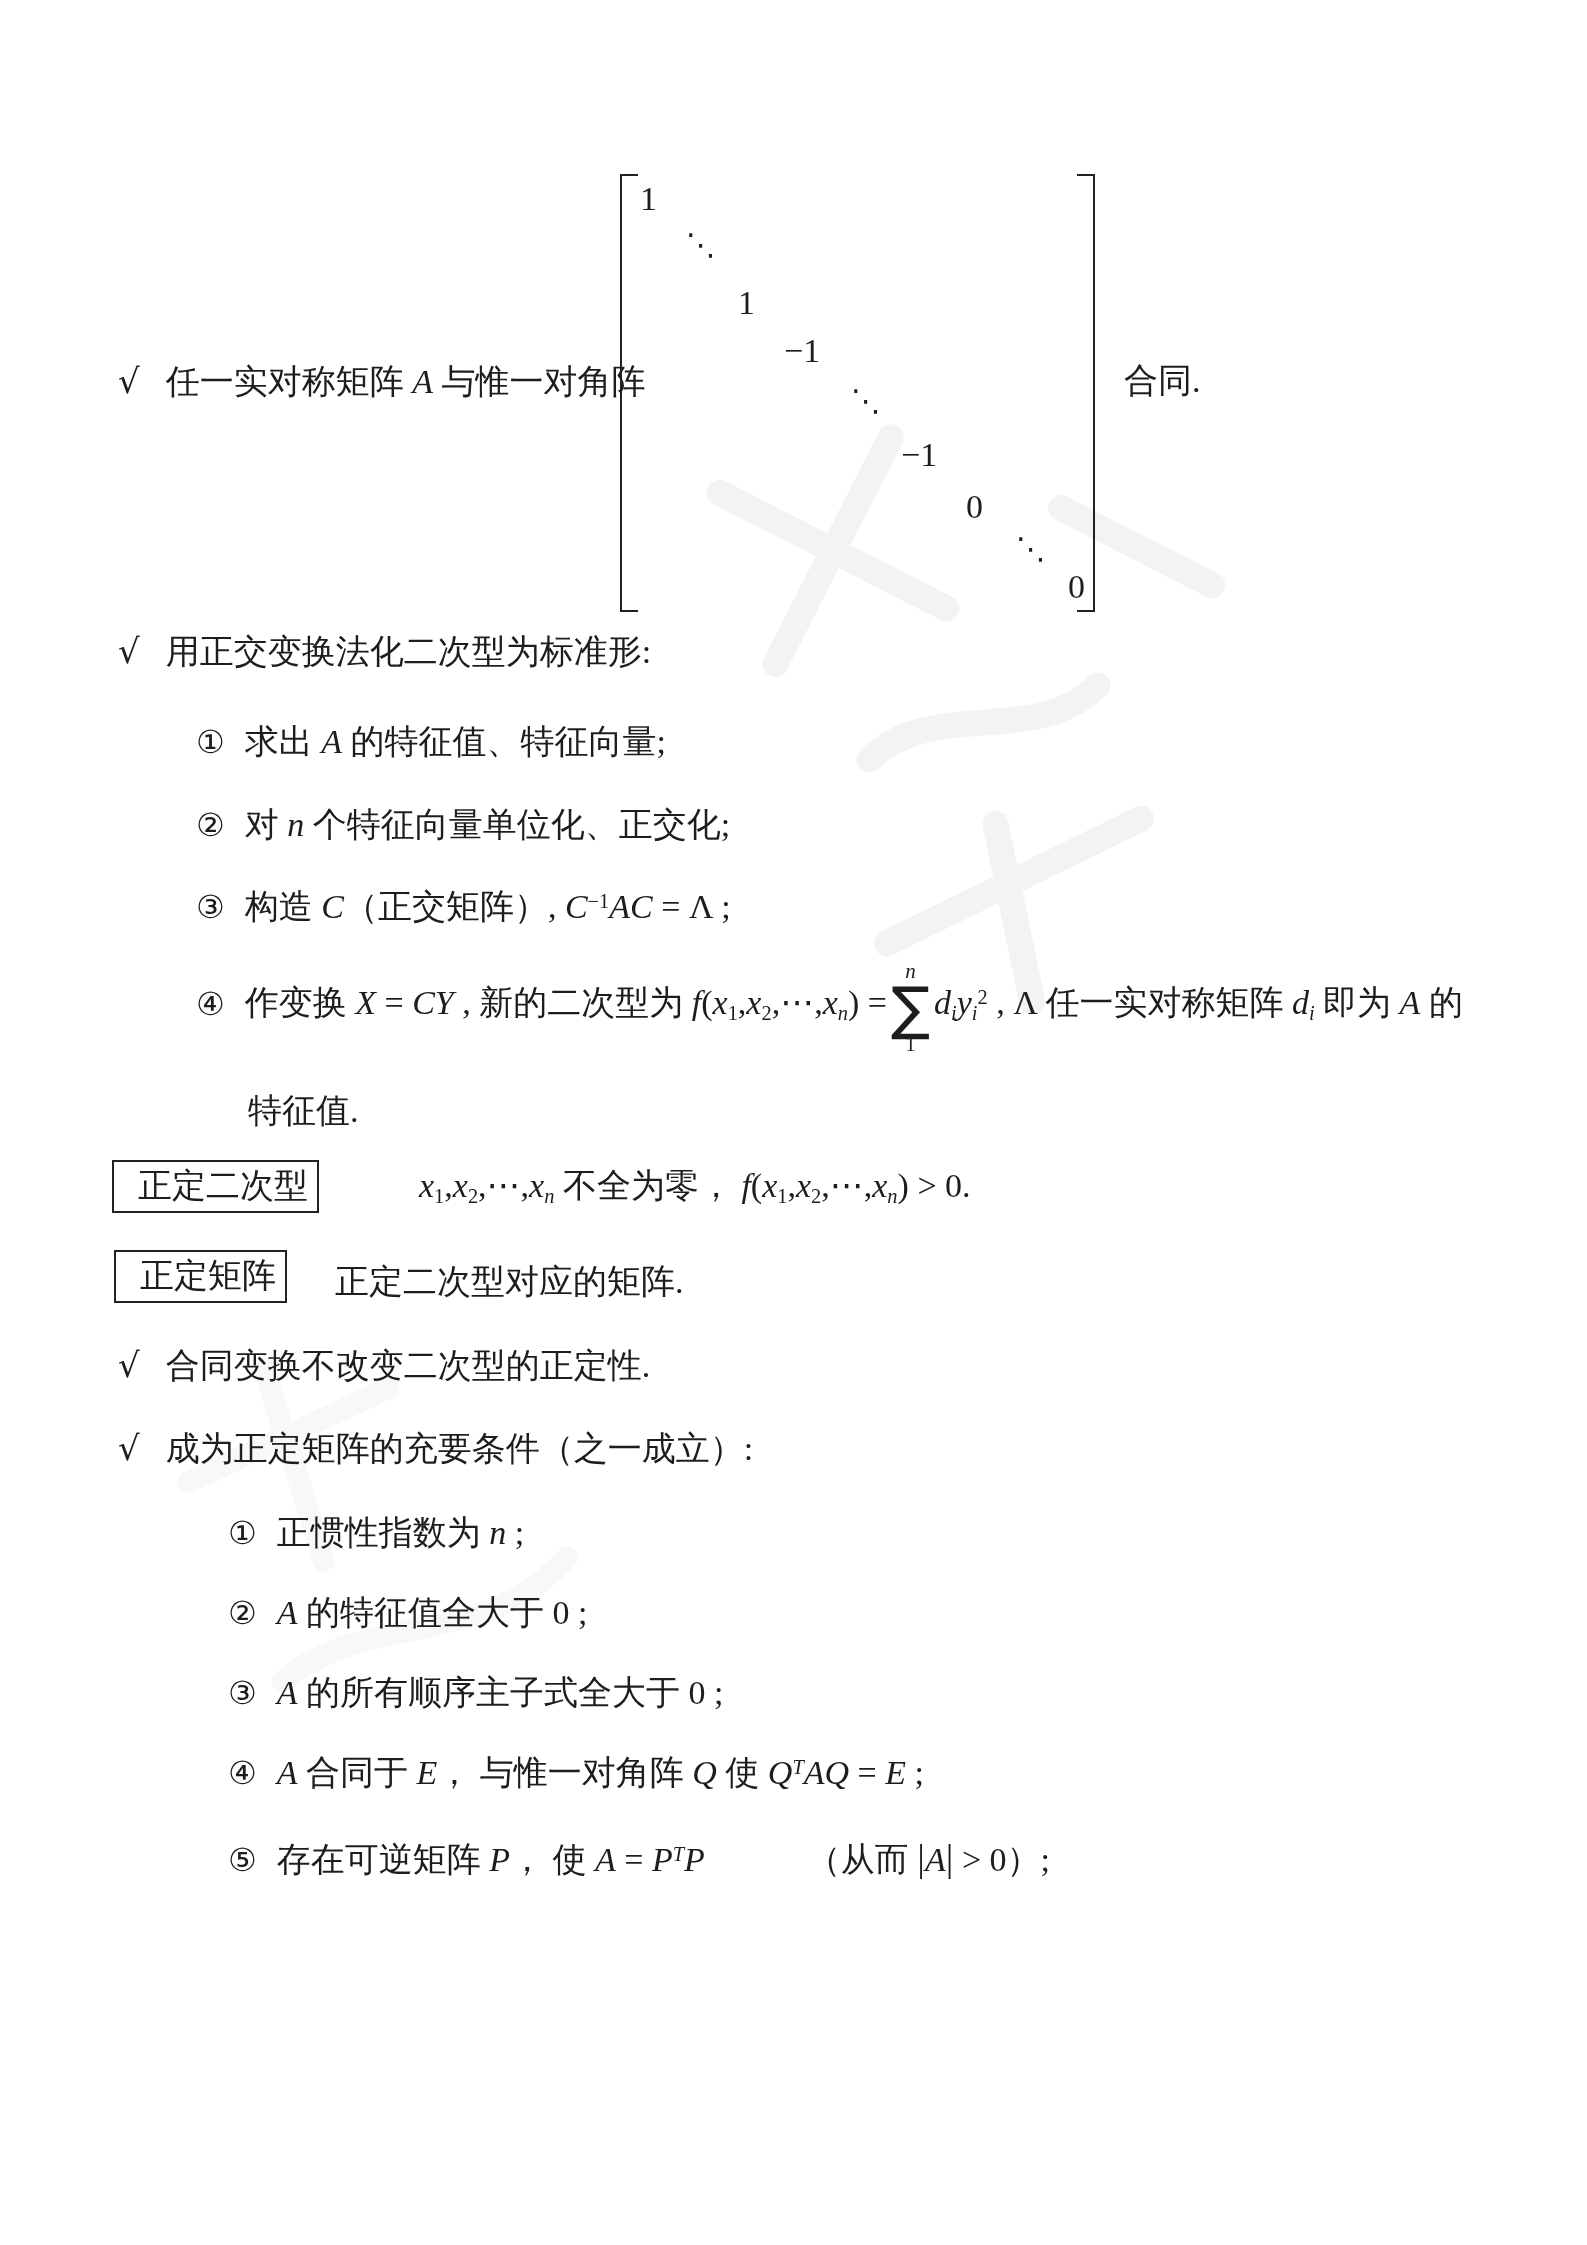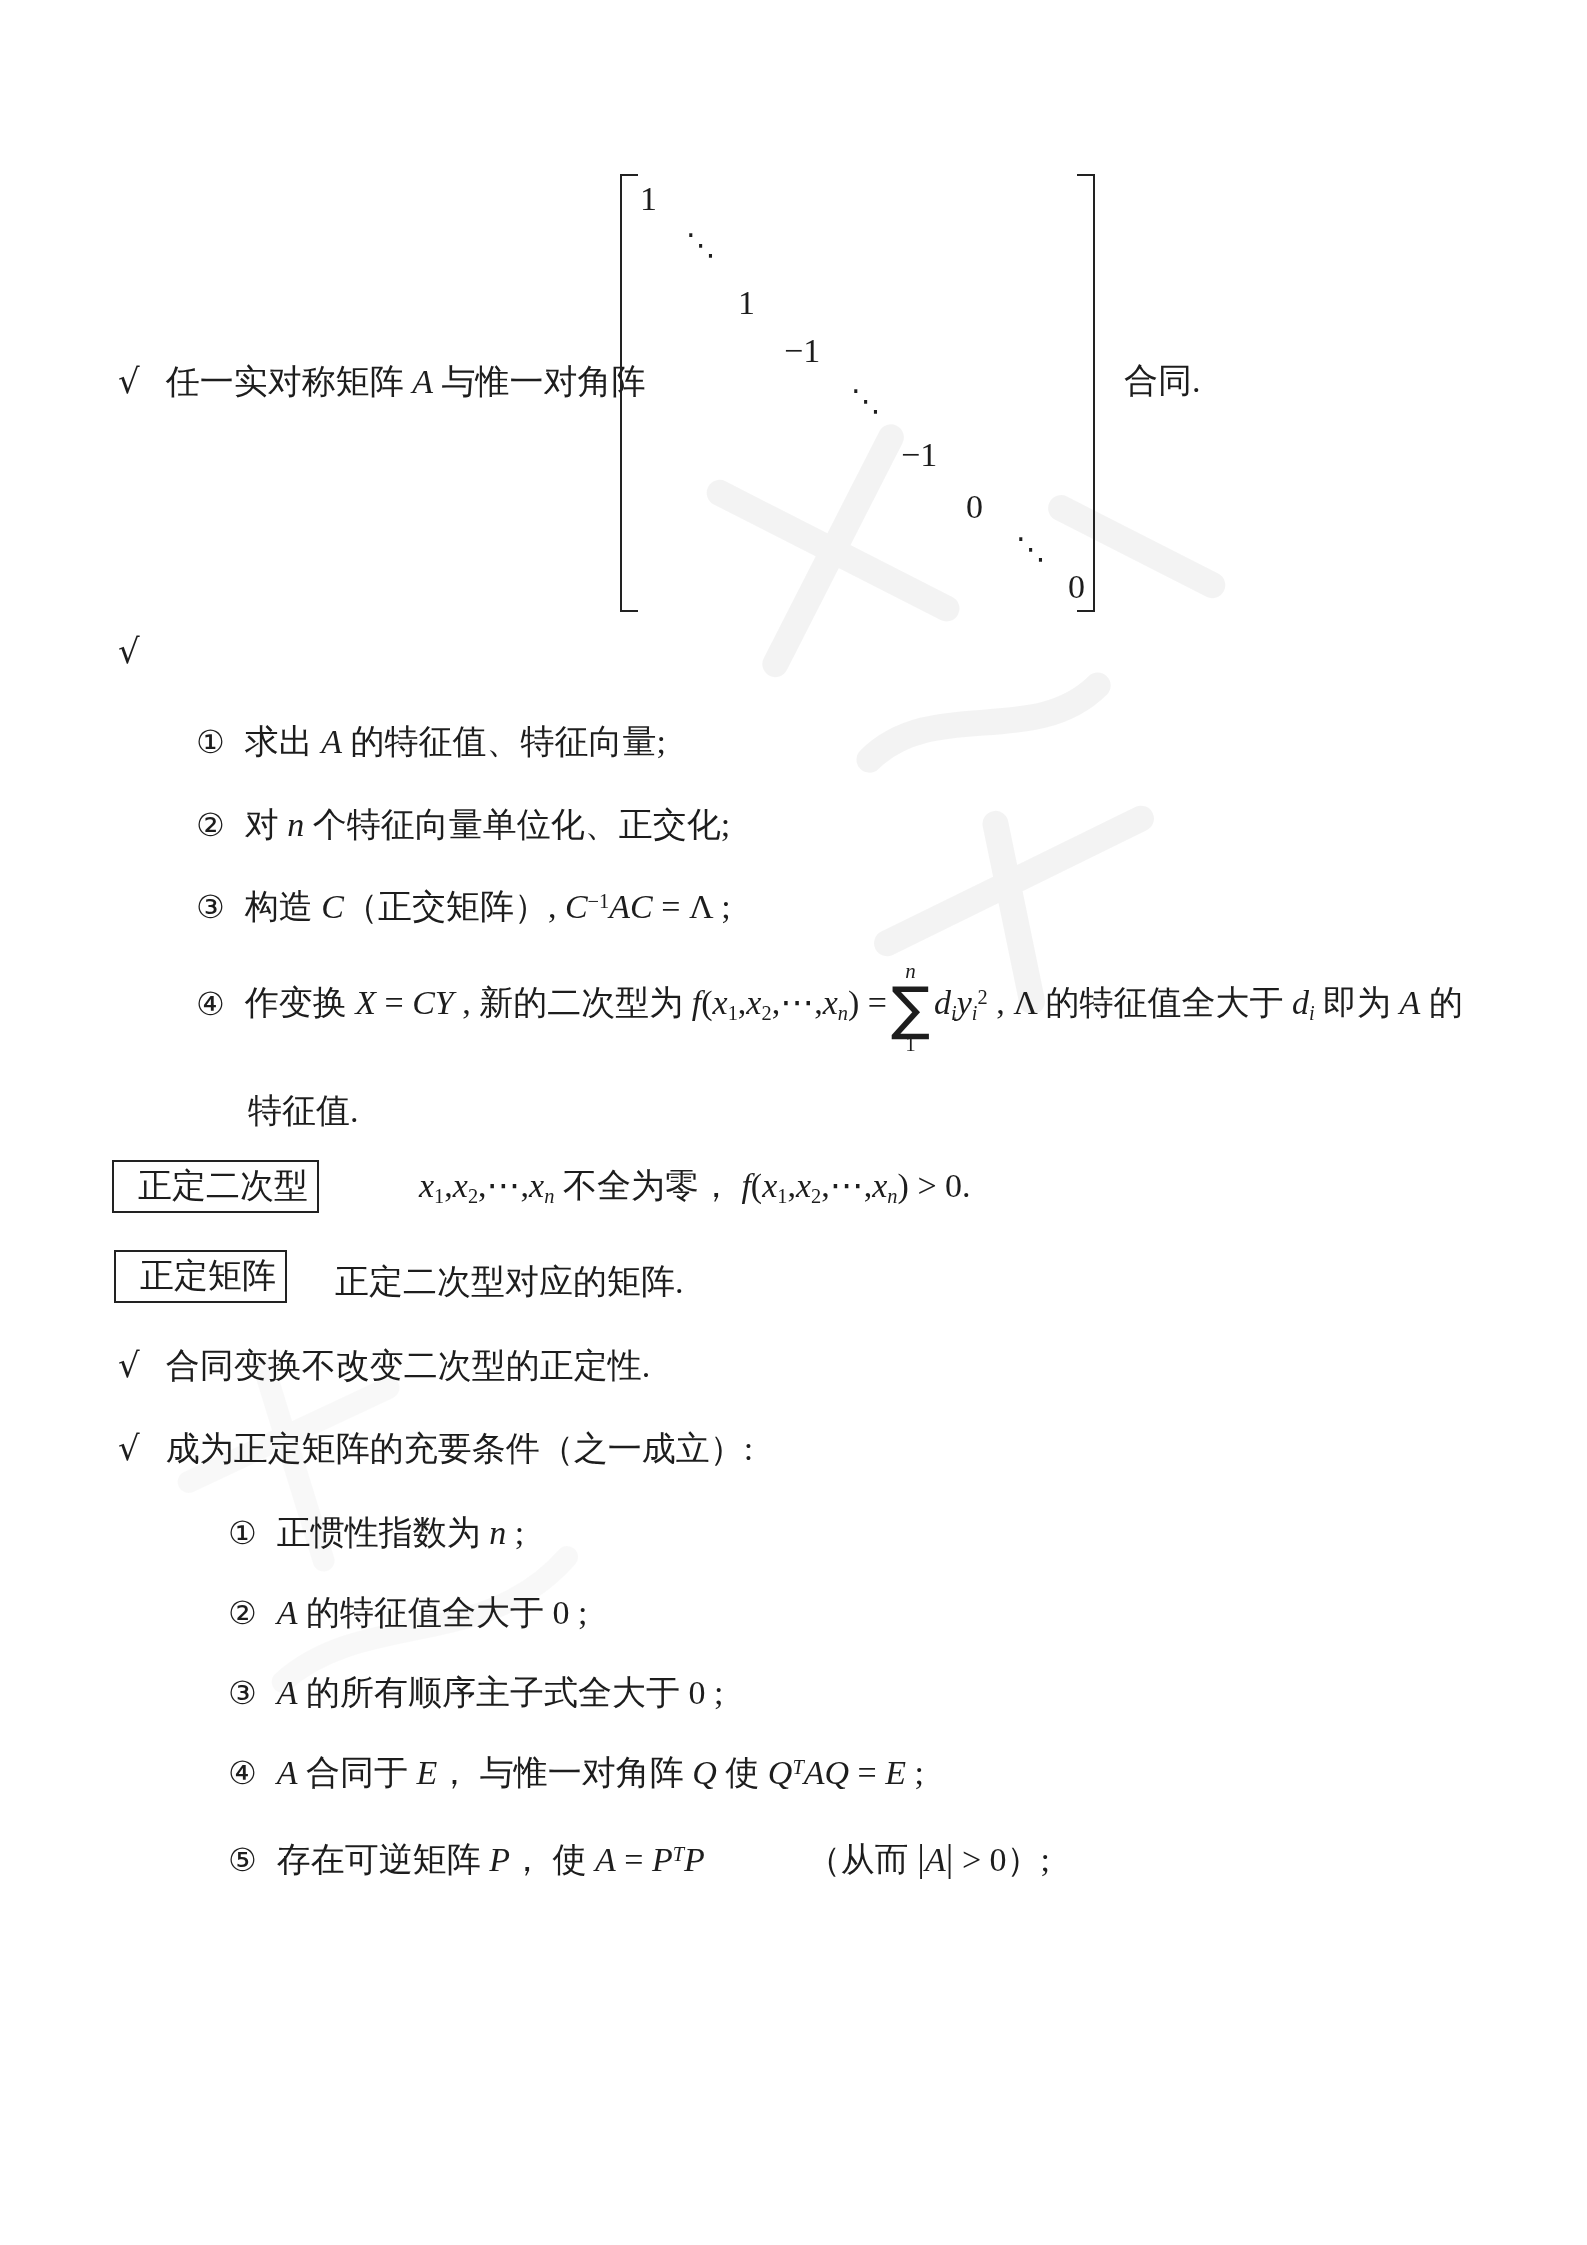--- a/index.html
+++ b/index.html
@@ -87,20 +87,21 @@
     <span class="mx-entry">⋱</span>
     <span class="mx-entry">0</span>
   </div>
 
   <div class="row" style="left:1124px;top:360px;">
     <span>合同.</span>
   </div>
 
   <div class="row" style="left:118px;top:630px;">
     <span class="check-mark">√</span>
+    <span>用正交变换法化二次型为标准形:</span>
   </div>
 
   <div class="row" style="left:196px;top:721px;">
     <span class="step-num">①</span>
     <span><span class="seg-t">求出 </span><span class="seg-i">A</span><span class="seg-t"> 的特征值、特征向量;</span></span>
   </div>
   <div class="row" style="left:196px;top:804px;">
     <span class="step-num">②</span>
     <span><span class="seg-t">对 </span><span class="seg-i">n</span><span class="seg-t"> 个特征向量单位化、正交化;</span></span>
   </div>
@@ -110,21 +111,21 @@
   </div>
 
   <div class="row row-mid" style="left:196px;top:948px;height:112px;">
     <span class="step-num">④</span>
     <span><span class="seg-t">作变换 </span><span class="seg-i">X</span><span class="seg-t"> = </span><span class="seg-i">CY</span><span class="seg-t"> , 新的二次型为 </span><span class="seg-i">f</span><span class="seg-t">(</span><span class="seg-i">x</span><span class="seg-sub">1</span><span class="seg-t">,</span><span class="seg-i">x</span><span class="seg-sub">2</span><span class="seg-t">,⋯,</span><span class="seg-i">x</span><span class="seg-subi">n</span><span class="seg-t">) = </span></span>
     <span class="sum-stack">
       <span class="sum-top">n</span>
       <span class="sum-sigma">∑</span>
       <span class="sum-bottom">1</span>
     </span>
-    <span><span class="seg-i">d</span><span class="seg-subi">i</span><span class="seg-i">y</span><span class="seg-subi">i</span><span class="seg-sup">2</span><span class="seg-t"> , Λ 的特征值全大于 </span><span class="seg-i">d</span><span class="seg-subi">i</span><span class="seg-t"> 即为 </span><span class="seg-i">A</span><span class="seg-t"> 的</span></span>
+    <span><span class="seg-i">d</span><span class="seg-subi">i</span><span class="seg-i">y</span><span class="seg-subi">i</span><span class="seg-sup">2</span><span class="seg-t"> , Λ 任一实对称矩阵 </span><span class="seg-i">d</span><span class="seg-subi">i</span><span class="seg-t"> 即为 </span><span class="seg-i">A</span><span class="seg-t"> 的</span></span>
   </div>
   <div class="row" style="left:248px;top:1090px;">
     <span>特征值.</span>
   </div>
 
   <div class="row row-mid" style="left:112px;top:1160px;">
     <span class="term-box">正定二次型</span>
     <span style="margin-left:100px;"><span class="seg-i">x</span><span class="seg-sub">1</span><span class="seg-t">,</span><span class="seg-i">x</span><span class="seg-sub">2</span><span class="seg-t">,⋯,</span><span class="seg-i">x</span><span class="seg-subi">n</span><span class="seg-t"> 不全为零，  </span><span class="seg-i">f</span><span class="seg-t">(</span><span class="seg-i">x</span><span class="seg-sub">1</span><span class="seg-t">,</span><span class="seg-i">x</span><span class="seg-sub">2</span><span class="seg-t">,⋯,</span><span class="seg-i">x</span><span class="seg-subi">n</span><span class="seg-t">) &gt; 0.</span></span>
   </div>
 

